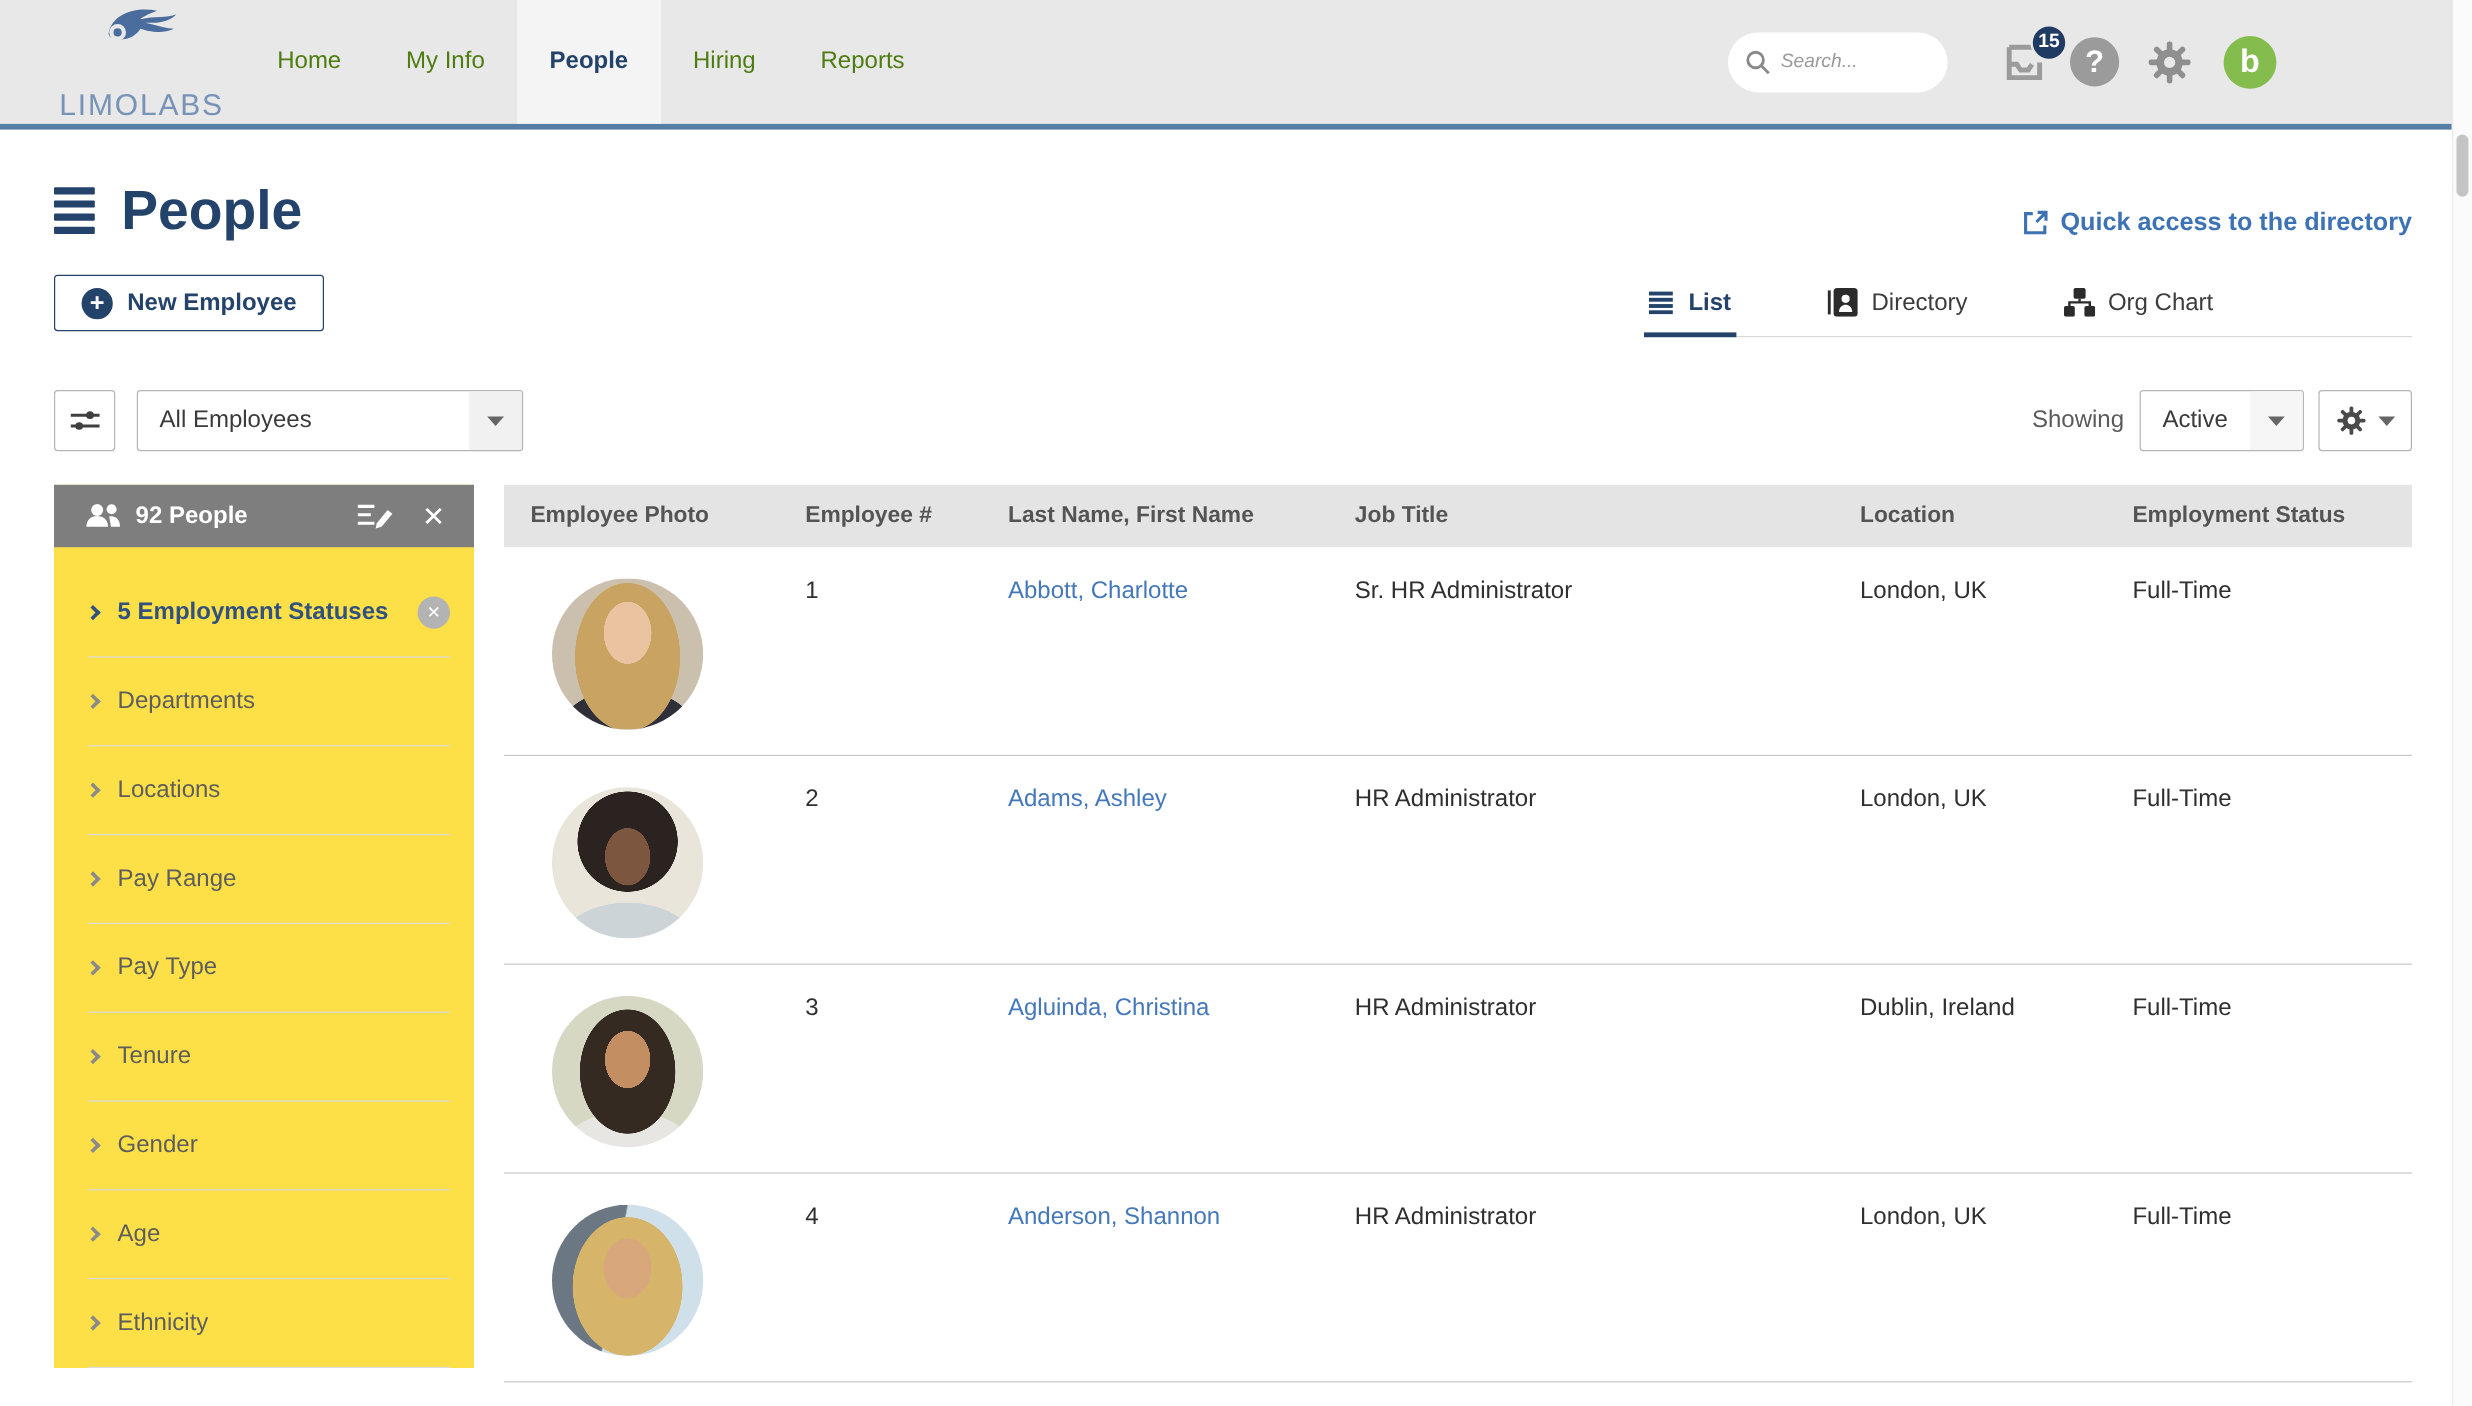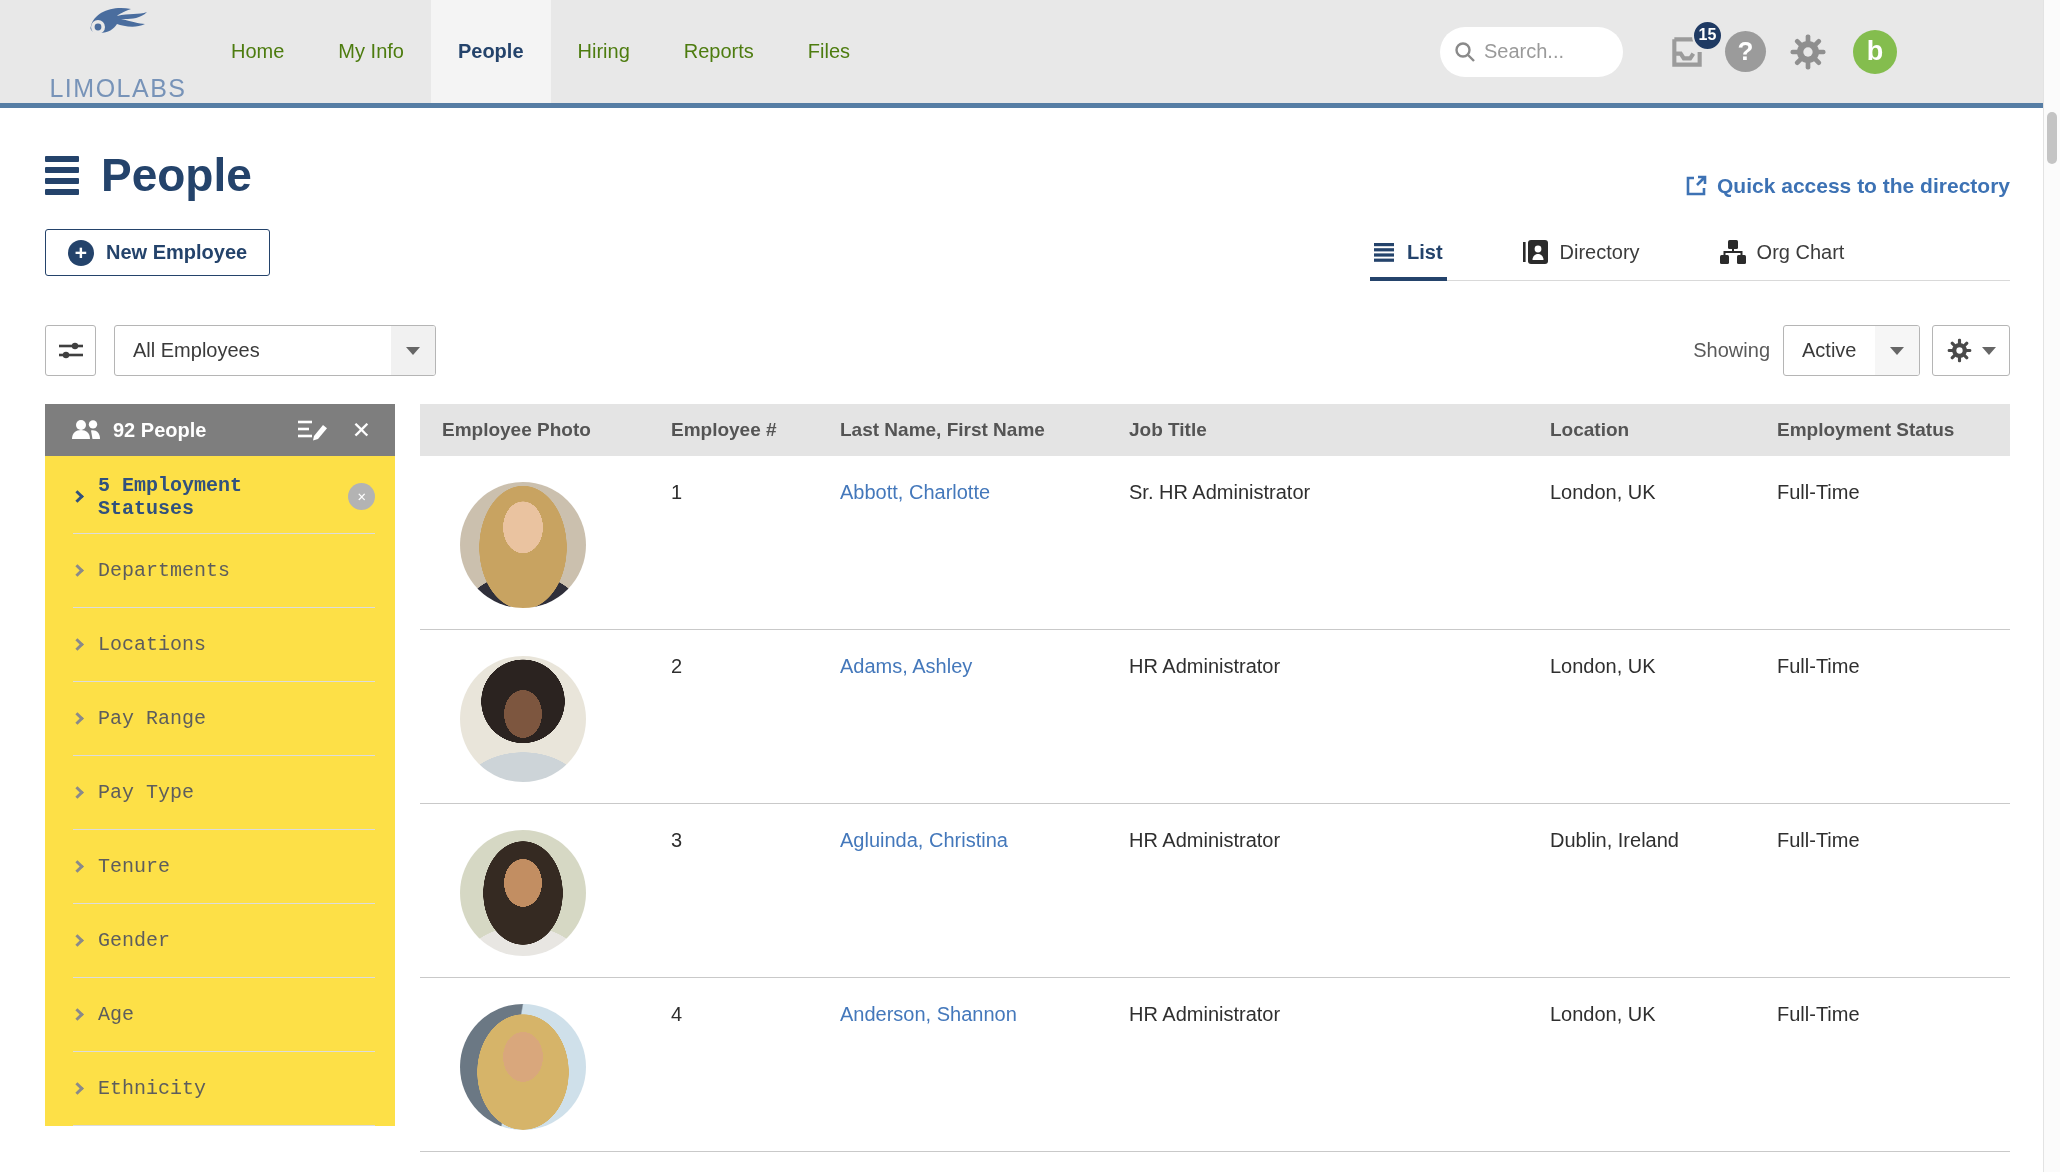--- a/index.html
+++ b/index.html
@@ -10,21 +10,21 @@
   .topnav { height:103px; background:#e8e8e8; display:flex; align-items:stretch; position:relative; }
   .blue-line { height:5px; background:#567da4; width:2043px; }
   .logo { display:flex; flex-direction:column; align-items:center; justify-content:space-between; margin-left:38px; width:160px; cursor:pointer; }
   .logo svg { width:74px; height:42px; }
   .logo-text { font-size:25px; letter-spacing:1.5px; color:#7793b8; margin-top:2px; font-weight:400; }
   .nav-items { display:flex; align-items:stretch; margin-left:6px; }
   .nav-item { display:flex; align-items:center; padding:0 27px; font-size:20px; color:#4d7c0f; cursor:pointer; }
   .nav-item.active { background:#f4f4f4; color:#24436b; font-weight:bold; }
   .nav-right { display:flex; align-items:center; margin-left:auto; margin-right:163px; }
   .search-pill { width:183px; height:50px; background:#fff; border-radius:25px; display:flex; align-items:center; padding:0 14px; margin-right:44px; }
-  .search-pill input { border:none; outline:none; background:transparent; font-size:20px; color:#b91c1c; width:120px; margin-left:8px; font-family:inherit; }
+  .search-pill input { border:none; outline:none; background:transparent; font-size:16px; color:#b91c1c; width:120px; margin-left:8px; font-family:inherit;font-style:italic; }
   .search-pill input::placeholder { color:#9a9a9a; }
   .icon-btn { position:relative; display:flex; align-items:center; justify-content:center; cursor:pointer; }
   .inbox-btn { width:40px; height:40px; margin-right:18px; }
   .badge { position:absolute; top:-12px; right:-16px; width:31px; height:31px; background:#1f3a63; border:2px solid #e8e8e8; border-radius:50%; color:#fff; font-size:16px; font-weight:bold; display:flex; align-items:center; justify-content:center; }
   .help-btn { width:41px; height:41px; background:#9b9b9b; border-radius:50%; color:#fff; font-size:26px; font-weight:bold; margin-right:21px; }
   .gear-btn { width:42px; height:42px; margin-right:24px; }
   .avatar { width:44px; height:44px; background:#84bd4e; border-radius:50%; color:#fff; font-size:27px; font-weight:bold; display:flex; align-items:center; justify-content:center; cursor:pointer; }
 
   
   .content { width:2043px; padding:0 33px 0 45px; }
@@ -55,21 +55,21 @@
   .status-select { width:137px;justify-content:center; }
   .settings-btn { width:78px; height:51px; margin-left:12px; background:#fff; border:1px solid #b5b5b5; border-radius:3px; display:flex; align-items:center; justify-content:center; gap:9px; cursor:pointer; }
 
   
   .main { display:flex; margin-top:28px; align-items:flex-start; }
   .sidebar { width:350px; background:#fde047; }
   .sidebar-header { height:52px; background:#7e7e7e; display:flex; align-items:center; padding:0 24px 0 26px; color:#fff; }
   .sidebar-count { font-size:20px; font-weight:bold; margin-left:12px; }
   .sidebar-hdr-icons { margin-left:auto; display:flex; align-items:center; gap:24px; }
   .sidebar-close { font-size:23px; font-weight:bold; color:#fff; cursor:pointer; }
-  .sidebar-body { padding-top:4px;font-family:Liberation Mono, monospace; }
+  .sidebar-body { padding-top:18px; }
   .sb-item { display:flex; align-items:center; height:74px; margin:0 20px 0 28px; border-bottom:1px solid #dcdcdc; font-size:20px; color:#5d5d5d; cursor:pointer; }
   .sb-item .chev { width:9px; height:9px; border-right:3px solid #8a8a8a; border-top:3px solid #8a8a8a; transform:rotate(45deg); margin-right:16px; flex:none; }
   .sb-item.active { color:#31517e; font-weight:bold; }
   .sb-item.active .chev { border-color:#31517e; }
   .clear-btn { margin-left:auto; width:27px; height:27px; border-radius:50%; background:#b3b3b3; color:#fff; font-size:14px; display:flex; align-items:center; justify-content:center; cursor:pointer; }
 
   .table { flex:1; margin-left:25px; }
   .tgrid { display:grid; grid-template-columns:229px 169px 289px 421px 227px 1fr; padding-left:22px; }
   .thead { background:#e4e4e4; height:52px; align-items:center; font-size:19px; font-weight:bold; color:#545454; }
   .trow { height:174px; border-bottom:1px solid #c9c9c9; }
@@ -112,21 +112,20 @@
       <circle cx="17" cy="27" r="3.4" fill="#4a6d9e"></circle>
     </svg>
     <div class="logo-text">LIMOLABS</div>
   </div>
   <div class="nav-items">
     <div class="nav-item">Home</div>
     <div class="nav-item">My Info</div>
     <div class="nav-item active">People</div>
     <div class="nav-item">Hiring</div>
     <div class="nav-item">Reports</div>
-    <div class="nav-item">Files</div>
   </div>
   <div class="nav-right">
     <div class="search-pill">
       <svg width="22" height="22" viewBox="0 0 22 22">
         <circle cx="9" cy="9" r="6.5" fill="none" stroke="#8a8a8a" stroke-width="2.4"></circle>
         <line x1="14" y1="14" x2="20" y2="20" stroke="#8a8a8a" stroke-width="2.4"></line>
       </svg>
       <input type="text" placeholder="Search..." style="">
     </div>
     <div class="icon-btn inbox-btn">

